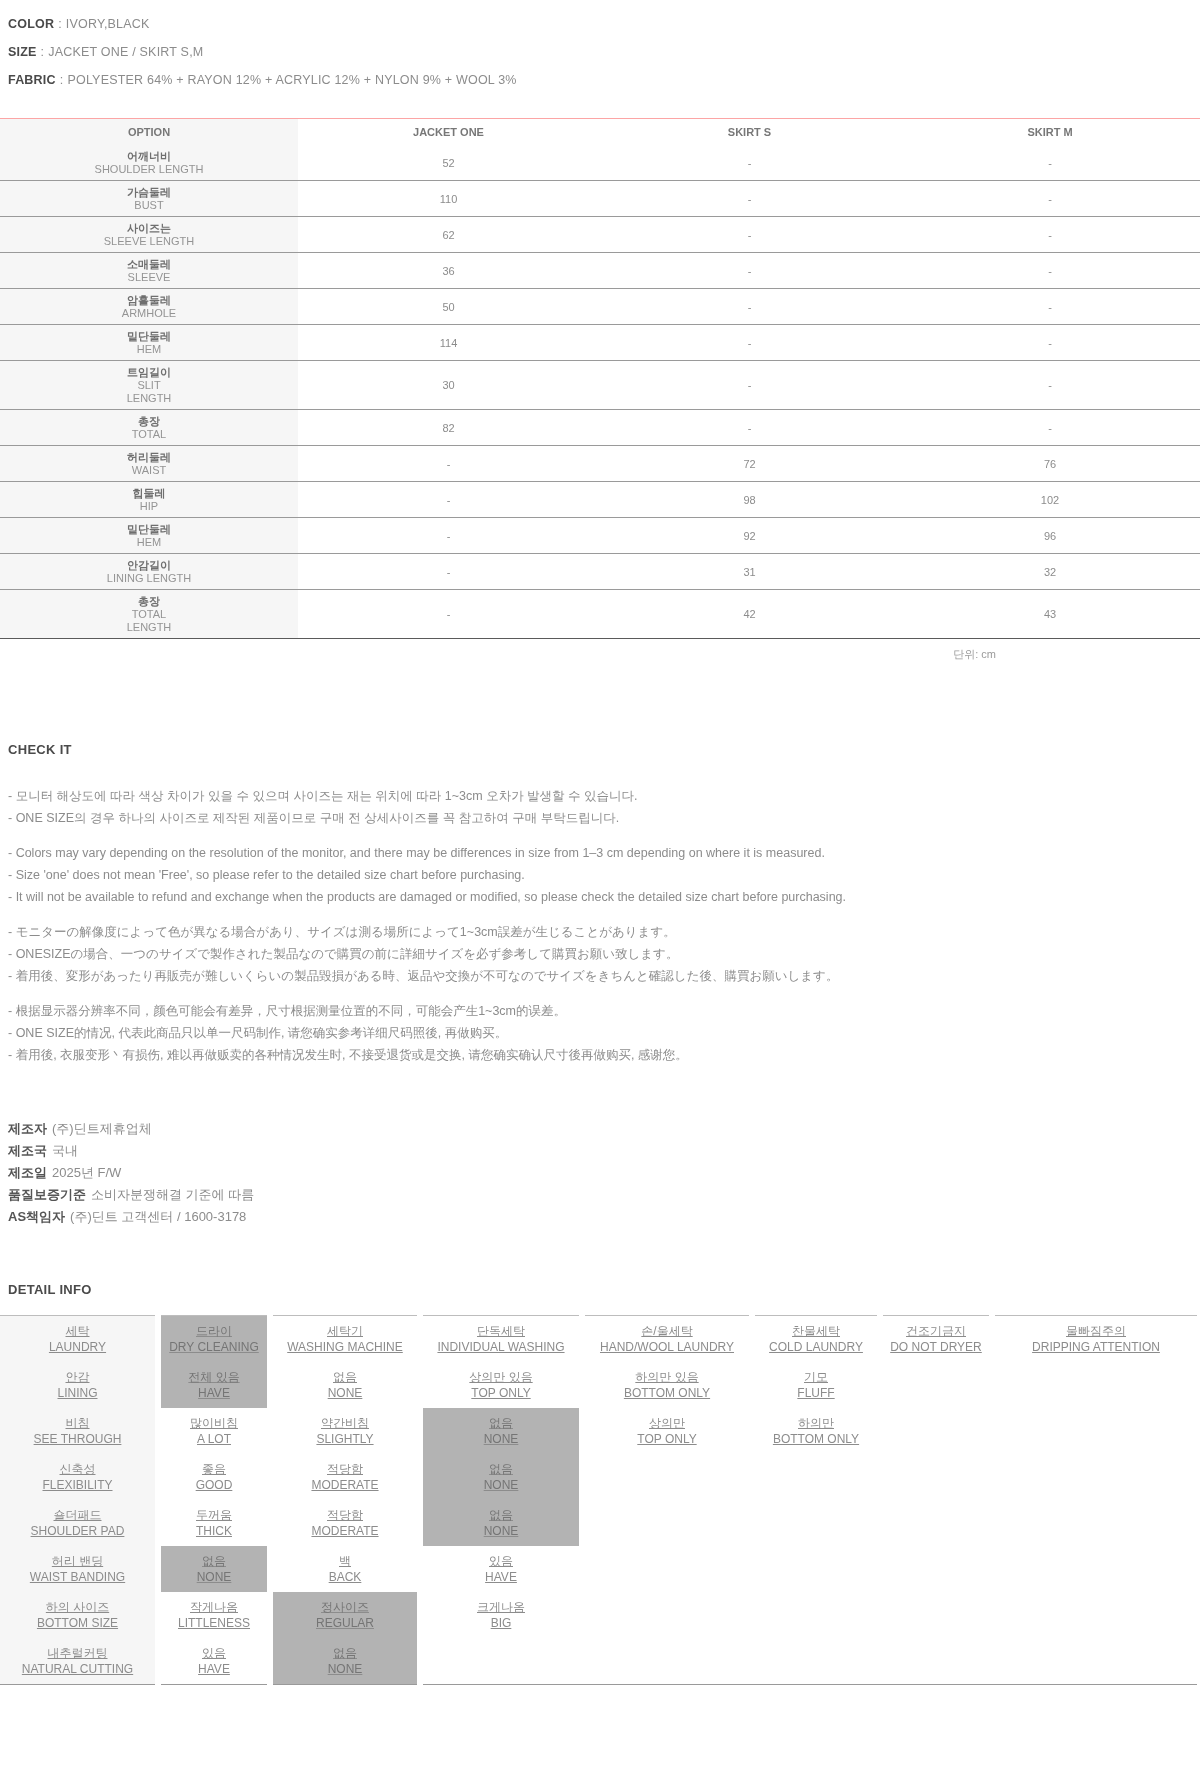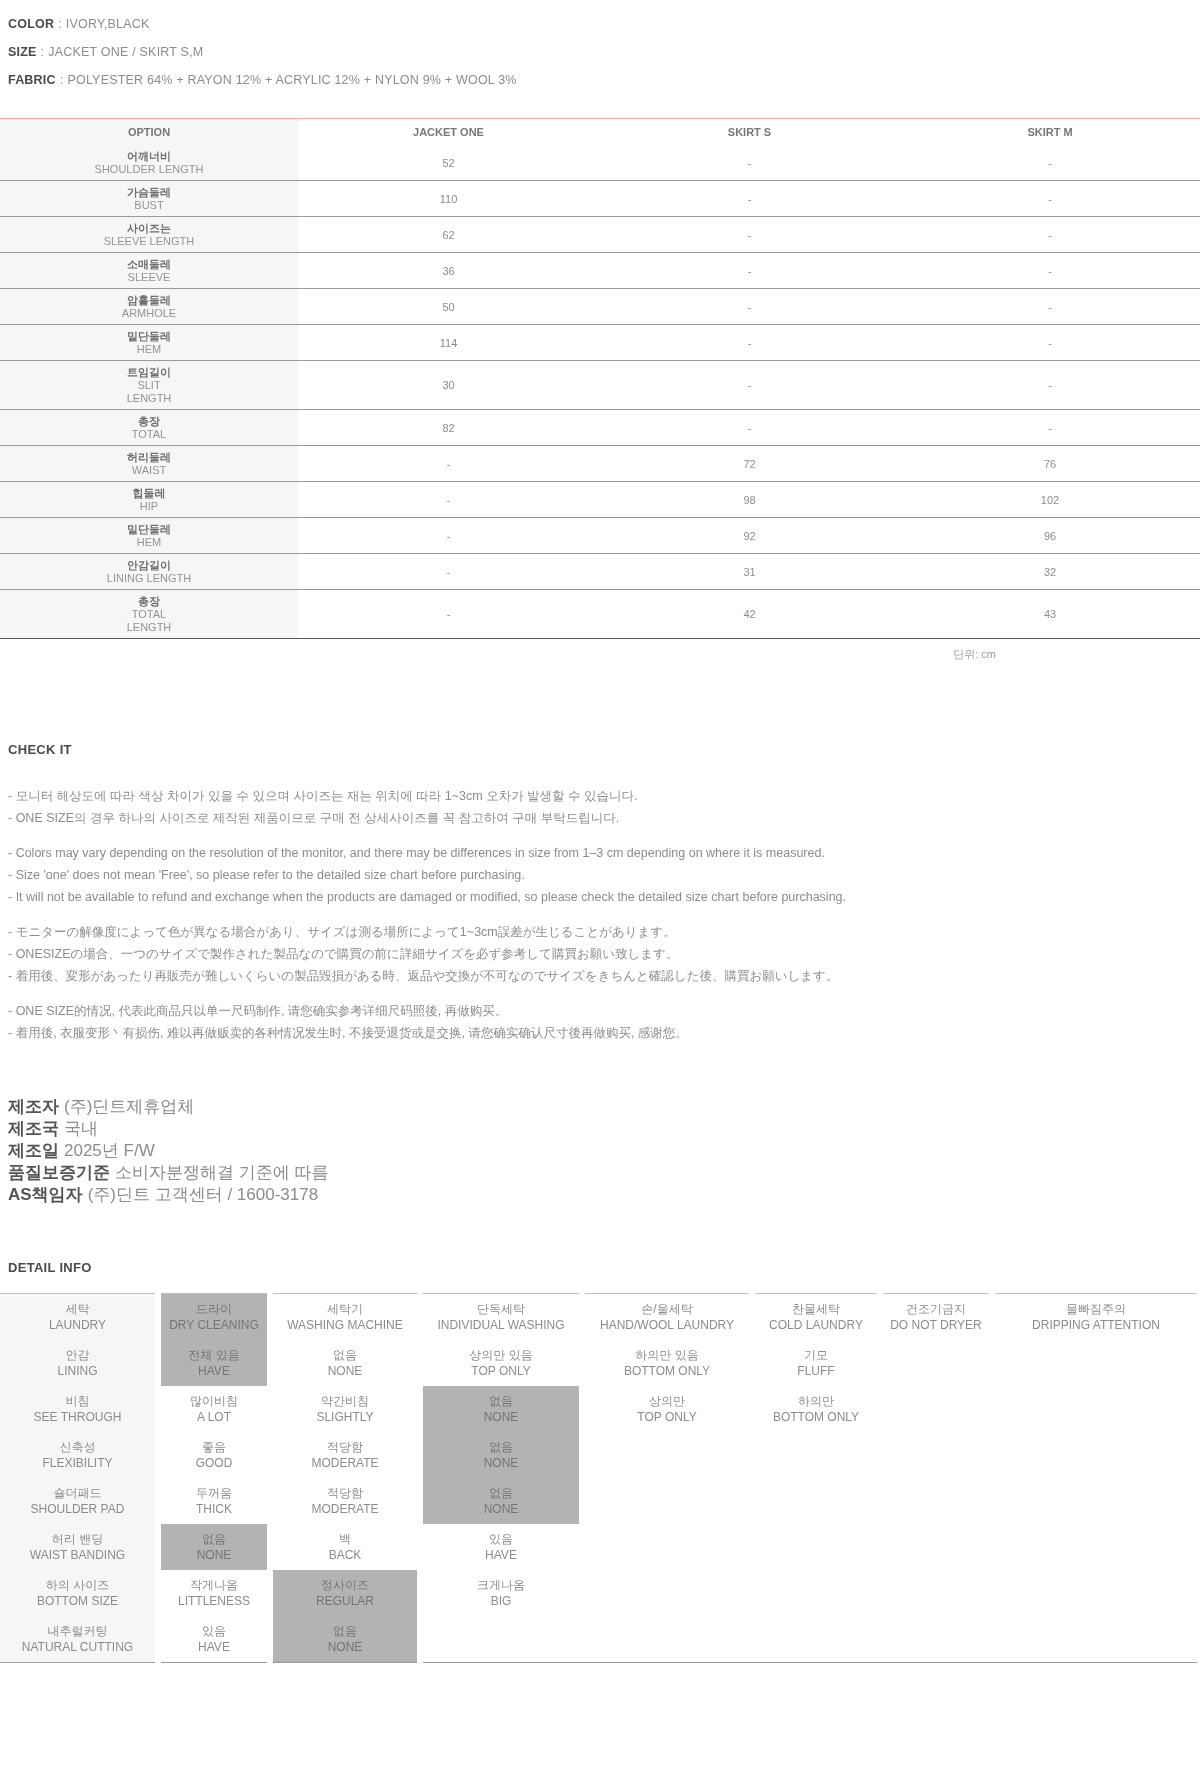--- a/index.html
+++ b/index.html
@@ -38,32 +38,32 @@
   .section-heading { font-size:13px; font-weight:bold; color:#4a4a4a; letter-spacing:.3px; }
 
   
   .check-section { margin:80px 8px 0; }
   .check-section .section-heading { margin-bottom:26px; }
   .note-block { margin-bottom:13px; }
   .note-line { font-size:12.5px; line-height:22px; color:#8c8c8c; }
 
   
   .maker-section { margin:52px 8px 0; }
-  .maker-line { font-size:17px; line-height:22px; color:#8c8c8c; }
+  .maker-line { font-size:13px; line-height:22px; color:#8c8c8c; }
   .maker-line b { color:#555; font-weight:bold; margin-right:5px; }
 
   
   .detail-section { margin-top:54px; }
   .detail-section .section-heading { margin:0 8px 18px; }
   .detail-table {
     width:100%; border-collapse:collapse; table-layout:fixed;
     border-top:1px solid #bdbdbd; border-bottom:1px solid #9a9a9a;
     font-size:12px;
   }
-  .detail-table th, .detail-table td { text-align:center; vertical-align:middle; padding:7px 2px; }
+  .detail-table th, .detail-table td { text-align:center; vertical-align:middle; padding:7px 2px;text-decoration:underline; }
   .detail-table tbody th { background:#f6f6f6; font-weight:normal; }
   .detail-table td { border-left:6px solid #fff; border-right:6px solid #fff; background-clip:padding-box; }
   .detail-table td.sel { background:#b3b3b3; }
   .detail-table .kr { display:block; color:#8c8c8c; line-height:16px; white-space:pre-line; }
   .detail-table .en { display:block; color:#8c8c8c; line-height:16px; white-space:pre-line; }
   .detail-table td.sel .kr, .detail-table td.sel .en { color:#757575; }
 </style>
 </head>
 <body>
 
@@ -224,20 +224,21 @@
       <div class="note-line">- Colors may vary depending on the resolution of the monitor, and there may be differences in size from 1–3 cm depending on where it is measured.</div>
       <div class="note-line">- Size 'one' does not mean 'Free', so please refer to the detailed size chart before purchasing.</div>
       <div class="note-line">- It will not be available to refund and exchange when the products are damaged or modified, so please check the detailed size chart before purchasing.</div>
     </div>
     <div class="note-block">
       <div class="note-line">- モニターの解像度によって色が異なる場合があり、サイズは測る場所によって1~3cm誤差が生じることがあります。</div>
       <div class="note-line">- ONESIZEの場合、一つのサイズで製作された製品なので購買の前に詳細サイズを必ず参考して購買お願い致します。</div>
       <div class="note-line">- 着用後、変形があったり再販売が難しいくらいの製品毀損がある時、返品や交換が不可なのでサイズをきちんと確認した後、購買お願いします。</div>
     </div>
     <div class="note-block">
+      <div class="note-line">- 根据显示器分辨率不同，颜色可能会有差异，尺寸根据测量位置的不同，可能会产生1~3cm的误差。</div>
       <div class="note-line">- ONE SIZE的情况, 代表此商品只以单一尺码制作, 请您确实参考详细尺码照後, 再做购买。</div>
       <div class="note-line">- 着用後, 衣服变形丶有损伤, 难以再做贩卖的各种情况发生时, 不接受退货或是交换, 请您确实确认尺寸後再做购买, 感谢您。</div>
     </div>
   </div>
 
   <div class="maker-section">
     <p class="maker-line"><b>제조자</b><span>(주)딘트제휴업체</span></p>
     <p class="maker-line"><b>제조국</b><span>국내</span></p>
     <p class="maker-line"><b>제조일</b><span>2025년 F/W</span></p>
     <p class="maker-line"><b>품질보증기준</b><span>소비자분쟁해결 기준에 따름</span></p>

